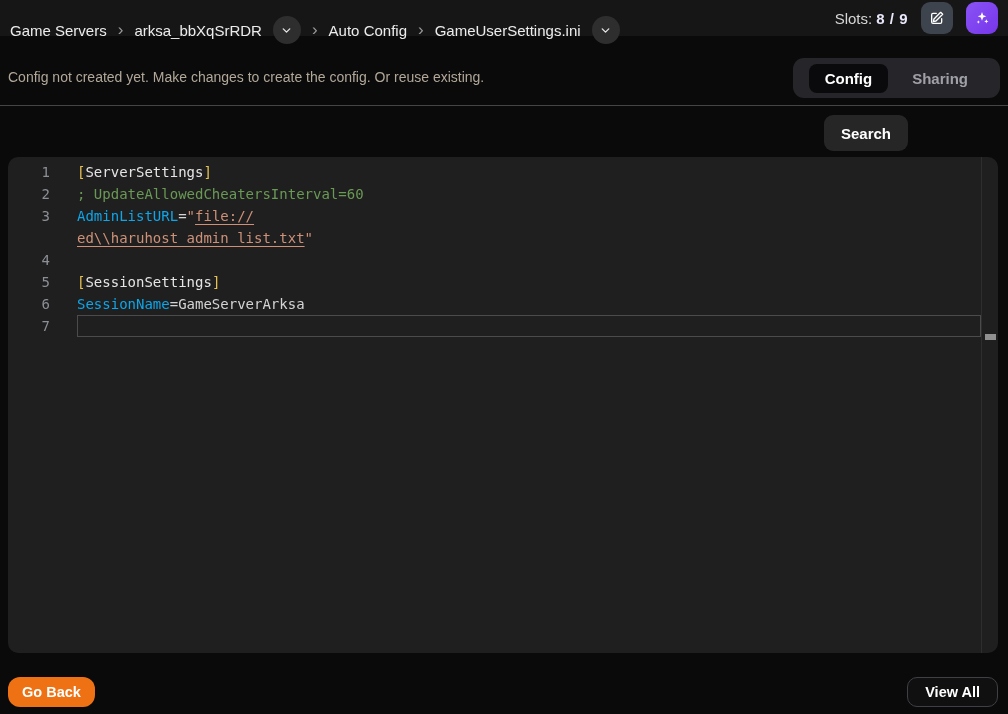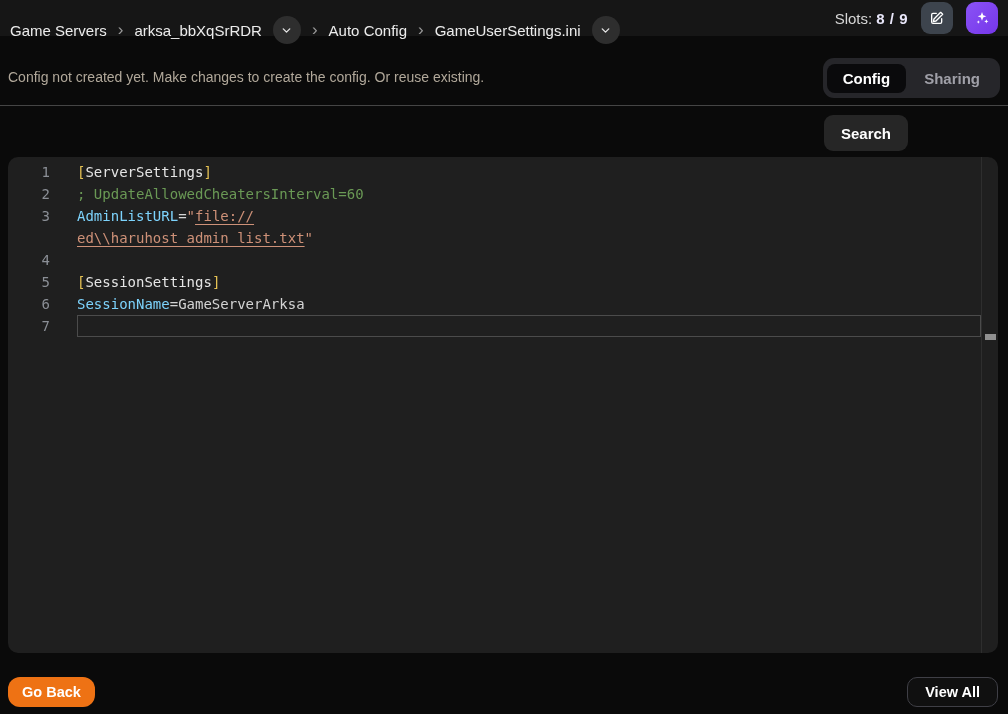--- a/index.html
+++ b/index.html
@@ -20,21 +20,21 @@
   .slots b{color:#e9e7fa;font-weight:700;letter-spacing:.5px;}
   .sq-btn{width:32px;height:32px;border-radius:9px;border:none;display:flex;align-items:center;
           justify-content:center;cursor:pointer;padding:0;}
   .sq-btn svg{width:16px;height:16px;}
   .edit-btn{background:#3d444d;}
   .ai-btn{background:linear-gradient(135deg,#8a53f5,#7636ea);}
 
   
   .notice{position:absolute;left:8px;top:69px;font-size:14px;color:#b1a89a;}
   .tabs{position:absolute;right:8px;top:58px;height:40px;background:#26262a;border-radius:11px;
-        display:flex;align-items:center;padding:4px;box-sizing:border-box;gap:2px;}
+        display:flex;align-items:center;padding:16px;box-sizing:border-box;gap:8px;}
   .tab{font-size:15px;padding:6px 16px;border-radius:8px;cursor:pointer;color:#a0a0a8;font-weight:600;}
   .tab.active{background:#0a0a0c;color:#ffffff;}
   .divider{position:absolute;left:0;top:105px;width:100%;height:1px;background:#454545;}
 
   
   .search-btn{position:absolute;right:100px;top:115px;height:36px;padding:0 17px;border:none;
         border-radius:9px;background:#262626;color:#ffffff;font-size:15px;font-weight:600;
         font-family:inherit;cursor:pointer;}
   .save-hl{position:absolute;left:905px;top:105px;width:100px;height:54px;box-sizing:border-box;
         border:5px solid #9e1b30;border-radius:3px;display:flex;align-items:center;justify-content:center;}
@@ -47,21 +47,21 @@
   .editor{position:absolute;left:8px;top:157px;width:990px;height:496px;background:#1f1f1f;
         border-radius:10px;padding-top:4px;box-sizing:border-box;overflow:hidden;}
   .erow{display:flex;height:22px;line-height:22px;white-space:pre;
         font-family:"DejaVu Sans Mono","Liberation Mono",monospace;font-size:14px;}
   .gut{width:69px;padding-right:27px;box-sizing:border-box;text-align:right;color:#8b8f96;}
   .code{flex:1;color:#d4d4d4;}
   .erow.current .code{border:1px solid #4b4b4b;margin-right:17px;box-sizing:border-box;}
   .tk-br{color:#e5c254;}
   .tk-sec{color:#e5e5e5;}
   .tk-com{color:#6a9955;}
-  .tk-key{color:#7dd3fc;}
+  .tk-key{color:#0ea5e9;}
   .tk-op,.tk-val{color:#d4d4d4;}
   .tk-str{color:#ce9178;}
   .tk-link{color:#ce9178;text-decoration:underline;text-underline-offset:3px;}
   .scrollstrip{position:absolute;right:0;top:0;bottom:0;width:16px;border-left:1px solid #2e2e2e;}
   .scrollthumb{position:absolute;right:2px;top:177px;width:11px;height:6px;background:#909090;}
 
   
   .goback-btn{position:absolute;left:8px;top:677px;height:30px;padding:0 14px;border:none;
         border-radius:12px;background:#ee7214;color:#fff;font-size:14.5px;font-weight:700;
         font-family:inherit;cursor:pointer;}

